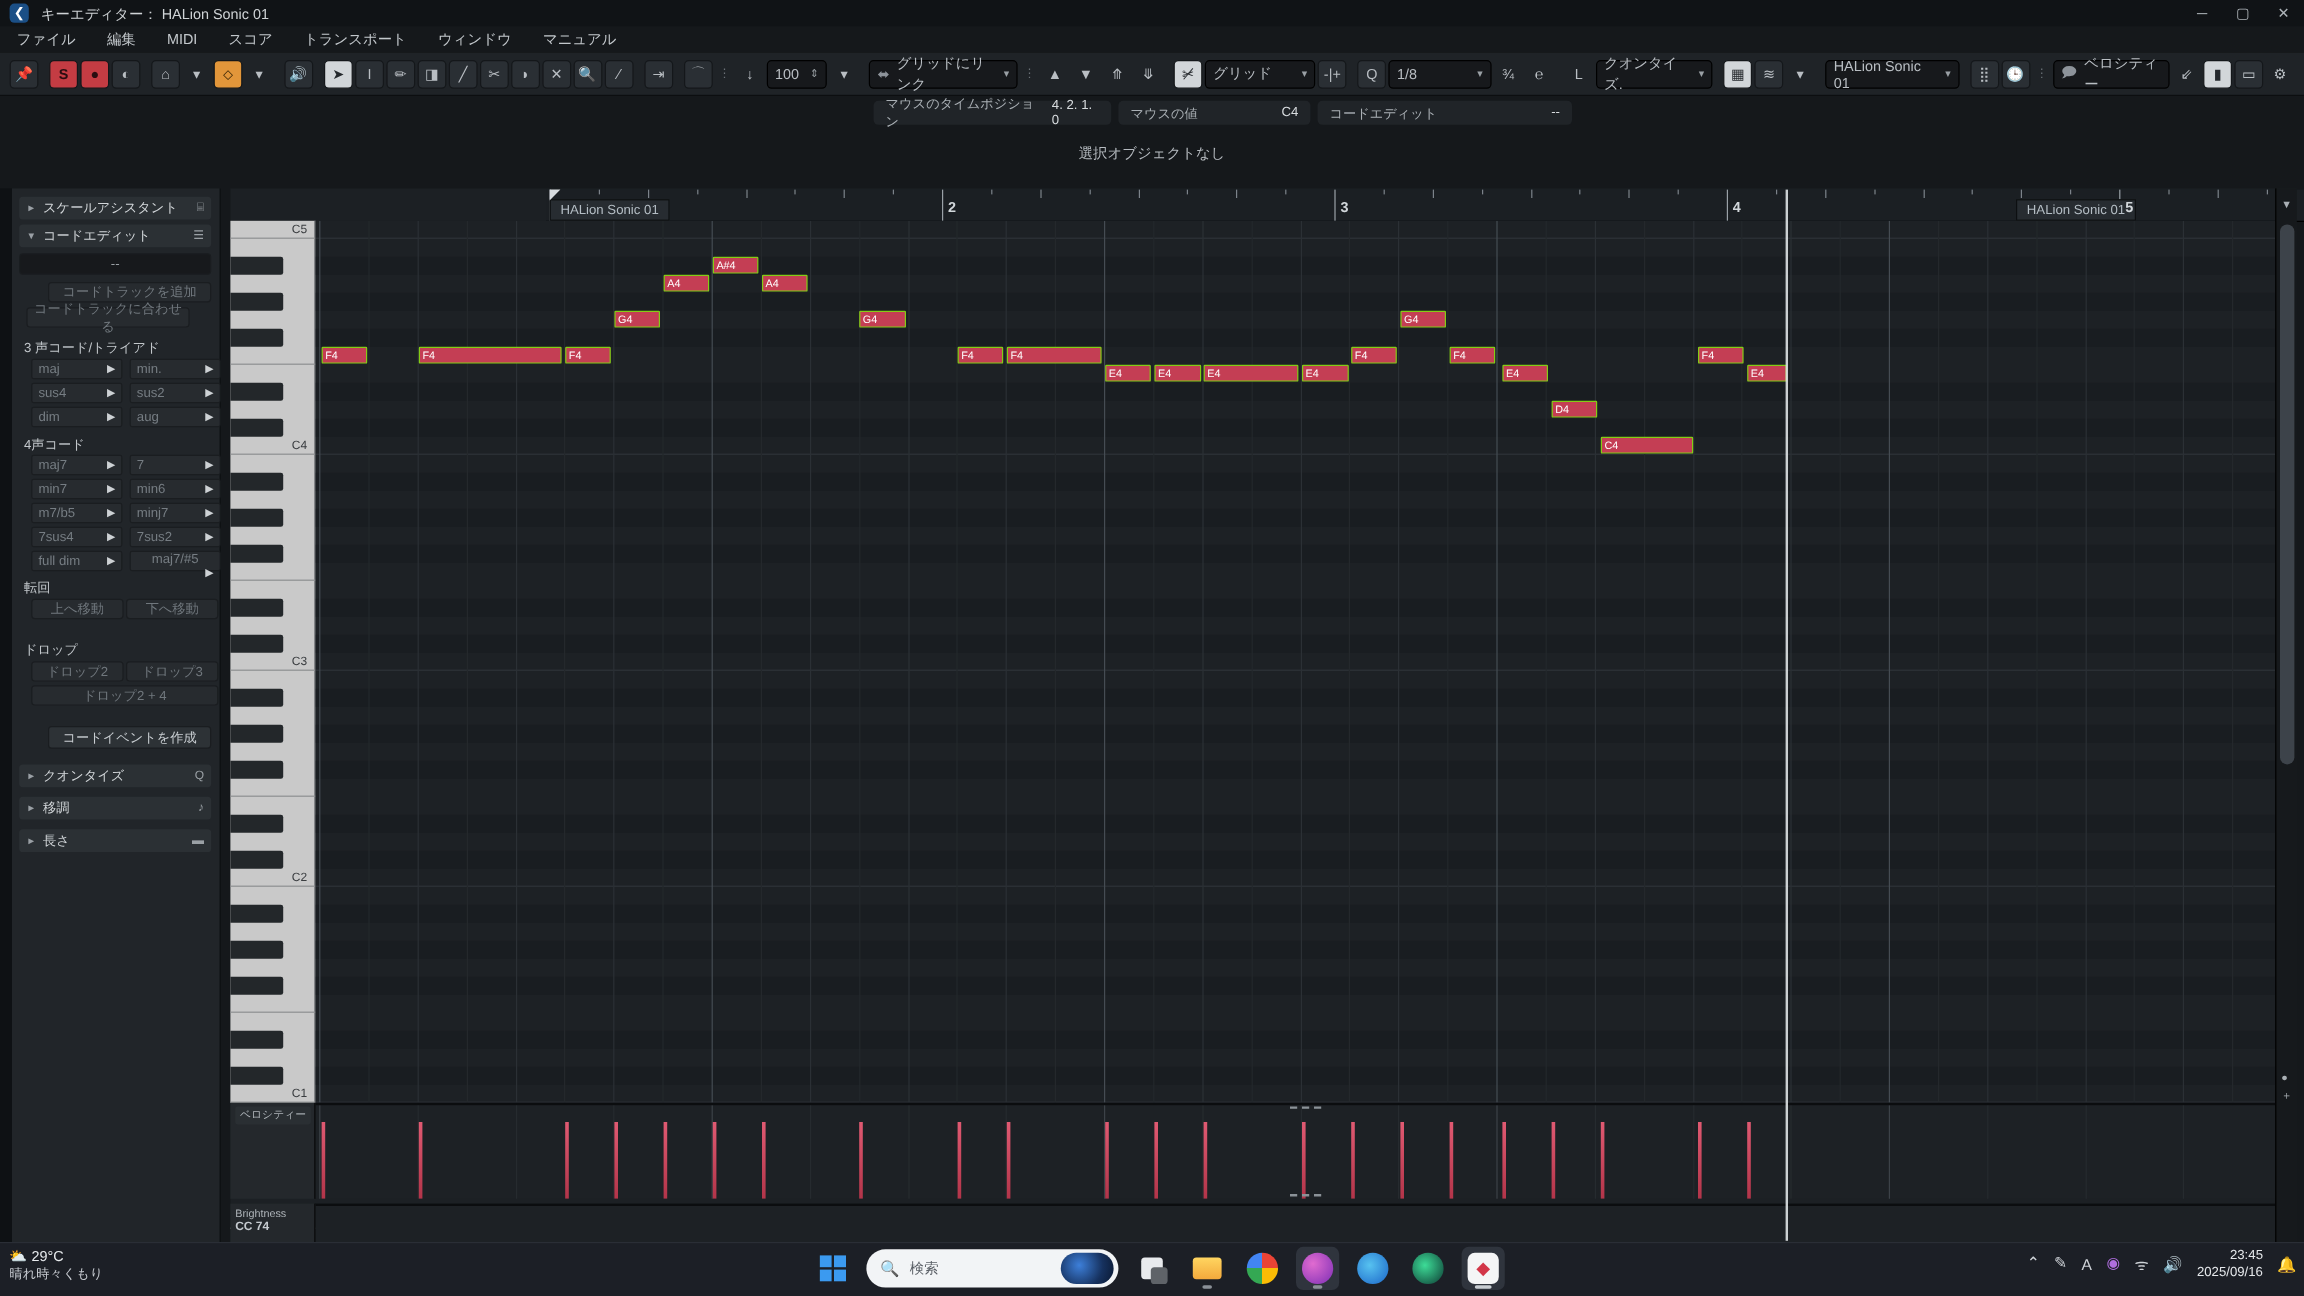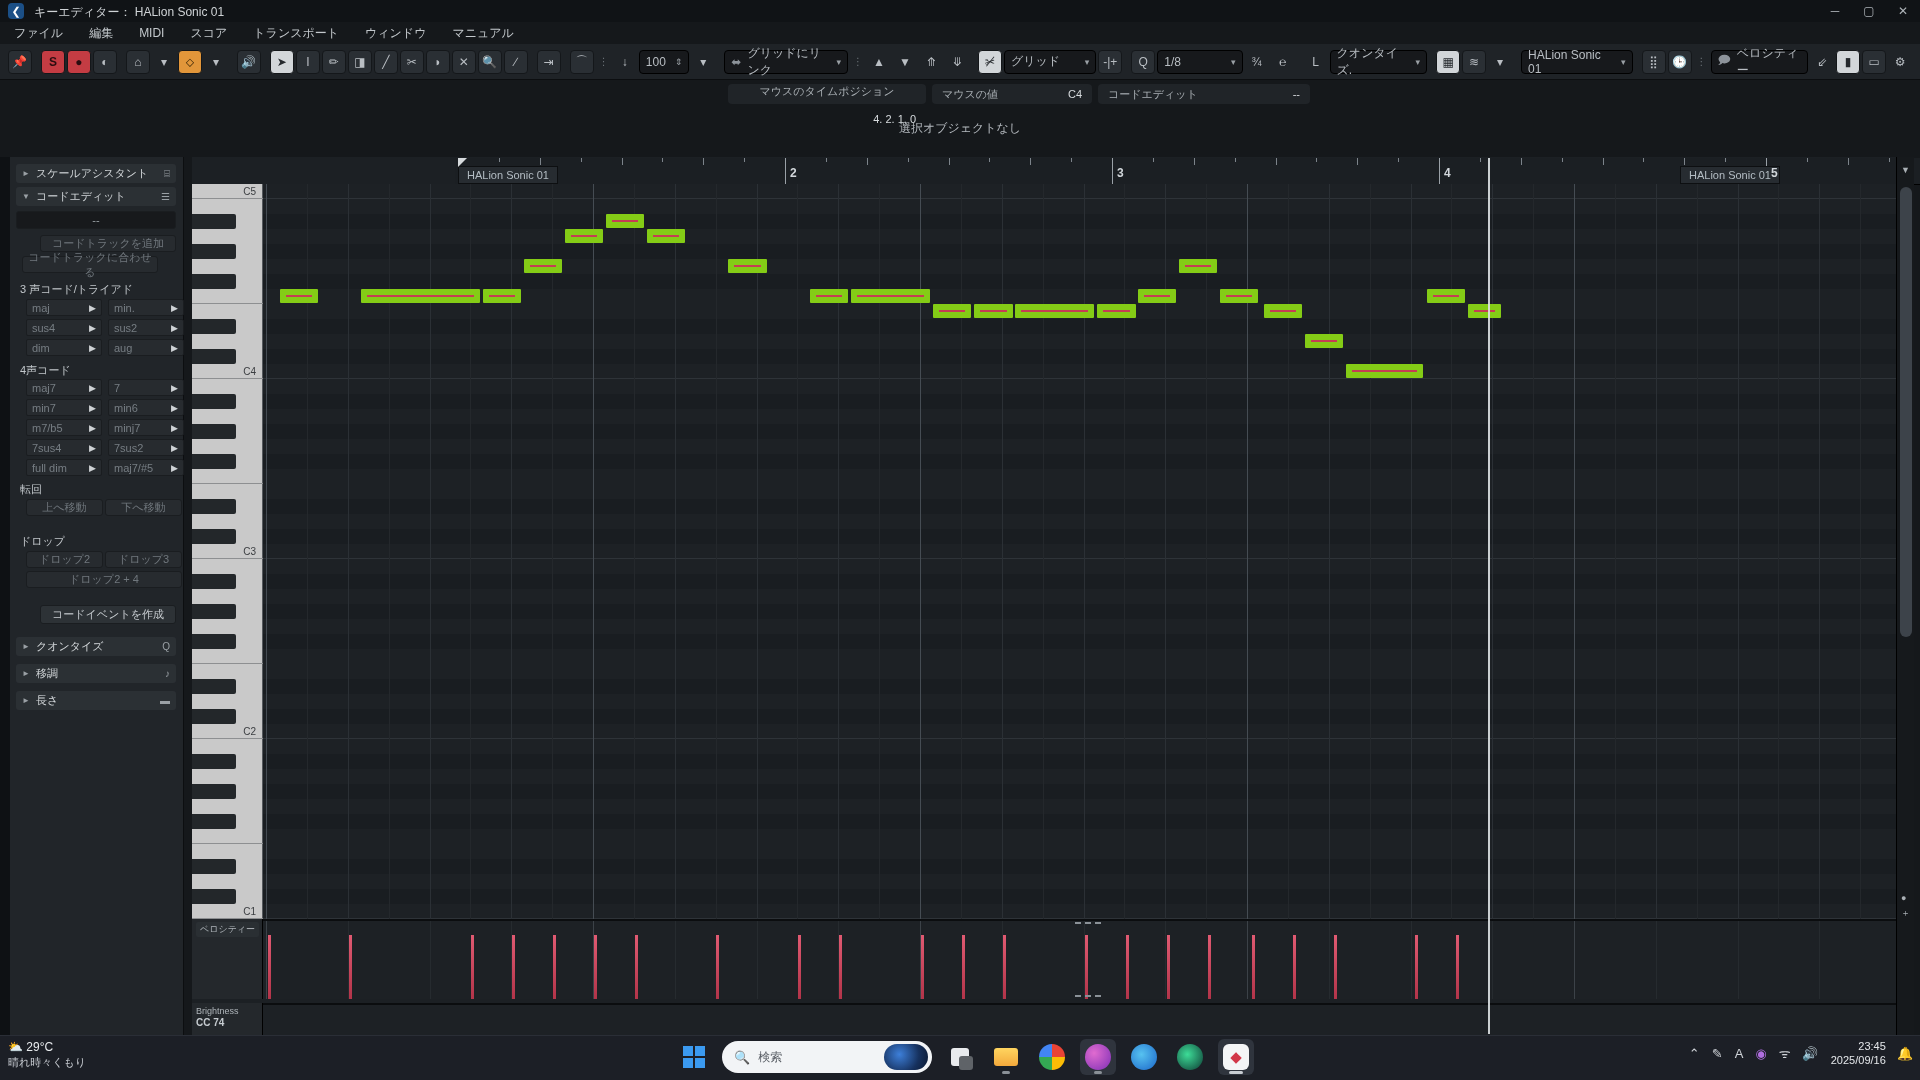--- a/index.html
+++ b/index.html
@@ -54,22 +54,22 @@
   #keys{left:0px;top:27px;width:71px;height:735px;background:#c9c9c9;border-right:1px solid #55595d;box-sizing:border-box;}
   .blackkey{position:absolute;left:0;width:44px;height:15px;background:#23272a;border-radius:0 2px 2px 0;}
   .keyline{position:absolute;left:0;width:71px;height:1px;background:#8d8f91;}
   .keylabel{position:absolute;right:6px;color:#3a3d40;font-size:10px;}
   #grid{left:71px;top:27px;width:1633px;height:735px;background:#1d2125;overflow:hidden;}
   .rowdark{position:absolute;left:0;width:1633px;height:15px;background:#191d21;}
   .octline{position:absolute;left:0;width:1633px;height:1px;background:#2e3338;}
   .v8{position:absolute;top:0;width:1px;height:735px;background:#24282c;}
   .vbeat{position:absolute;top:0;width:1px;height:735px;background:#2b3035;}
   .vbar{position:absolute;top:0;width:1px;height:735px;background:#454c53;}
-  .note{position:absolute;height:14px;background:#c43e54;border:6px solid #84cc16;border-radius:1px;box-sizing:border-box;
-    color:#fff;font-size:9px;line-height:12px;padding-left:2px;overflow:hidden;margin-left:12px;}
+  .note{position:absolute;height:14px;background:#c43e54;border:1px solid #84cc16;border-radius:1px;box-sizing:border-box;
+    color:#fff;font-size:9px;line-height:12px;padding-left:2px;overflow:hidden;}
   
   #lane-label-col{left:0;top:762px;width:71px;height:80px;background:#24282c;border-right:1px solid #000;box-sizing:border-box;}
   #vel-lane{left:71px;top:762px;width:1633px;height:80px;background:#1d2125;border-top:2px solid #0b0d0f;box-sizing:border-box;overflow:hidden;}
   .lane-v{position:absolute;top:0;width:1px;height:80px;background:#262b2f;}
   .lane-vbar{position:absolute;top:0;width:1px;height:80px;background:#3c4248;}
   .velbar{position:absolute;bottom:0;width:3px;background:linear-gradient(#e05a72,#b23449);}
   .lane-tag{position:absolute;left:4px;top:3px;color:#aeb4b9;font-size:9px;background:#2a2f33;padding:1px 4px;border-radius:2px;}
   .dash{position:absolute;border-top:2px dashed #8b9298;width:26px;}
   
   #cc-label-col{left:0;top:846px;width:71px;height:32px;background:#24282c;border-right:1px solid #000;box-sizing:border-box;}
@@ -202,21 +202,21 @@
   <div style="margin-left:auto;display:flex;align-items:center;margin-right:6px;">
     <div class="tbtn flat">⇙</div>
     <div class="tbtn active">▮</div>
     <div class="tbtn">▭</div>
     <div class="tbtn flat">⚙</div>
   </div>
 </div>
 
 <div id="infoline">
   <div style="position:absolute;left:728px;display:flex;gap:6px;" id="info-pills">
-      <div class="info-pill" style="width: 178px; flex-direction: column;">
+      <div class="info-pill" style="width: 178px;">
         <div>マウスのタイムポジション</div>
         <div class="val" style="margin-left: auto;">4. 2. 1.  0</div>
       </div>
       <div class="info-pill" style="width: 140px;">
         <div>マウスの値</div>
         <div class="val" style="margin-left: auto;">C4</div>
       </div>
       <div class="info-pill" style="width: 192px;">
         <div>コードエディット</div>
         <div class="val" style="margin-left: auto;">--</div>
@@ -298,21 +298,21 @@
         <div class="arr">▶</div>
       </div>
       <div class="chord-btn" style="left: 98px; top: 282px;">
         <div>7sus2</div>
         <div class="arr">▶</div>
       </div>
       <div class="chord-btn" style="left: 16px; top: 302px;">
         <div>full dim</div>
         <div class="arr">▶</div>
       </div>
-      <div class="chord-btn" style="left: 98px; top: 302px;">
+      <div class="chord-btn" style="left: 98px; top: 302px; flex-direction: column;">
         <div>maj7/#5</div>
         <div class="arr">▶</div>
       </div>
     </div>
   <div class="sb-label" style="top:325px;">転回</div>
   <div id="inv-row">
       <div class="sb-btn" style="left: 16px; top: 342px; width: 77px; height: 17px;">上へ移動</div>
       <div class="sb-btn" style="left: 95px; top: 342px; width: 77px; height: 17px;">下へ移動</div>
     </div>
   <div class="sb-label" style="top:377px;">ドロップ</div>

